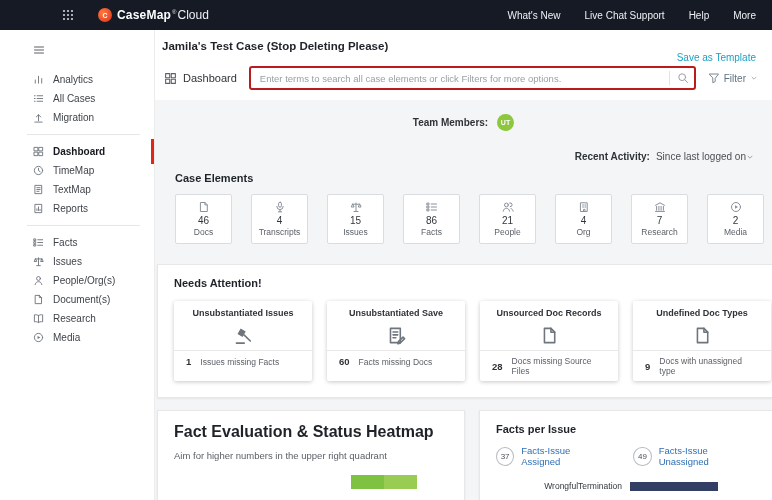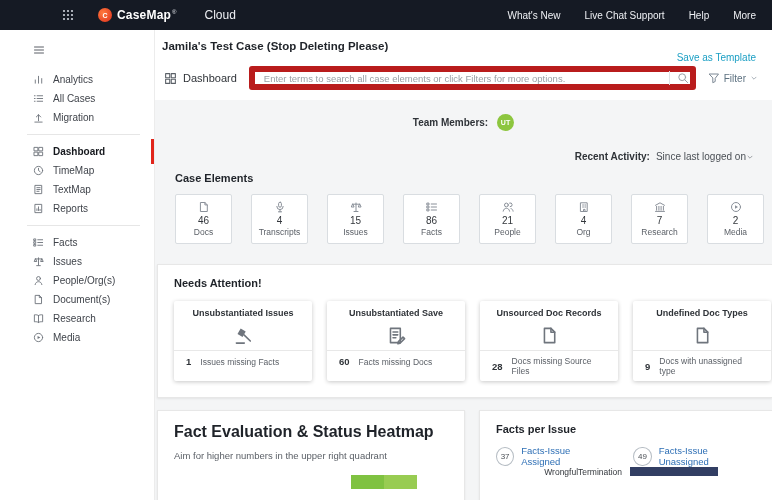--- a/index.html
+++ b/index.html
@@ -10,21 +10,21 @@
   
   .ic { display:block; fill:none; stroke:currentColor; stroke-width:1; stroke-linecap:round; stroke-linejoin:round; }
 
   
   .topbar { height:30px; background:#151a24; display:flex; align-items:center; color:#fff; padding:0 16px; flex-shrink:0; }
   .waffle { margin-left:46px; color:#cdd2da; cursor:pointer; }
   .brand { margin-left:24px; display:flex; align-items:center; }
   .brand-circle { width:14px; height:14px; border-radius:50%; background:radial-gradient(circle at 35% 35%, #ff7a3d, #dd2f1c); display:flex; align-items:center; justify-content:center; color:#fff; font-size:7px; font-weight:bold; margin-right:5px; }
   .brand-name { font-size:12px; font-weight:bold; letter-spacing:.2px; }
   .brand-reg { font-size:6px; vertical-align:top; position:relative; top:-3px; margin:0 1px; color:#e4e7ec; }
-  .brand-suffix { font-size:12px; color:#eef0f4;margin-left:27px; }
+  .brand-suffix { font-size:12px; color:#eef0f4; }
   .topnav { margin-left:auto; display:flex; gap:24px; font-size:10px; color:#eef0f4; }
   .topnav span { cursor:pointer; }
 
   .shell { flex:1; display:flex; min-height:0; }
 
   
   .sidebar { width:155px; background:#fff; border-right:1px solid #ececec; padding-top:12px; flex-shrink:0; }
   .burger { margin:2px 0 14px 33px; color:#5a5f66; cursor:pointer; }
   .nav ul { list-style:none; }
   .nav li { position:relative; display:flex; align-items:center; gap:9px; padding:4px 4px 4px 33px; font-size:10px; color:#3f434a; cursor:pointer; }
@@ -36,21 +36,21 @@
   
   .main { flex:1; display:flex; flex-direction:column; min-width:0; }
   .main-top { background:#fff; padding:5px 14px 10px 7px; }
   .case-header { position:relative; height:28px; }
   .case-title { font-size:11.5px; font-weight:bold; color:#1f2329; padding-top:5px; }
   .save-template { position:absolute; right:2px; bottom:0; font-size:10px; color:#1b9fc4; cursor:pointer; text-decoration:none; }
   .toolbar { display:flex; align-items:center; gap:12px; margin-top:3px; }
   .dash-label { display:flex; align-items:center; gap:6px; font-size:11px; color:#2f3338; padding-left:2px; }
   .dash-label .ic { color:#5b6168; }
   .searchbox { flex:1; position:relative; }
-  .searchbox input { width:100%; height:24px; border:6px solid #b91c1c; border-radius:3px; padding:0 36px 0 9px; font-size:9.5px; color:#333; font-family:inherit; outline:none; }
+  .searchbox input { width:100%; height:24px; border:2px solid #b91c1c; border-radius:3px; padding:0 36px 0 9px; font-size:9.5px; color:#333; font-family:inherit; outline:none; }
   .searchbox input::placeholder { color:#9aa0a6; }
   .search-ic { position:absolute; right:7px; top:5px; height:14px; display:flex; align-items:center; padding-left:7px; border-left:1px solid #e0e3e6; color:#9aa0a6; cursor:pointer; }
   .filterbox { display:flex; align-items:center; gap:4px; font-size:10px; color:#5d7180; cursor:pointer; }
   .filterbox .ic { color:#7c8894; }
 
   .content { flex:1; overflow:hidden; }
 
   .team-row { display:flex; justify-content:center; align-items:center; gap:9px; padding:14px 0 2px; font-size:10px; font-weight:bold; color:#2f3338; }
   .avatar { width:17px; height:17px; border-radius:50%; background:#8dc63f; color:#fff; font-size:7px; font-weight:bold; display:flex; align-items:center; justify-content:center; letter-spacing:.3px; cursor:pointer; }
 
@@ -85,21 +85,21 @@
   .hm-cells { position:absolute; left:193px; top:64px; display:flex; }
   .hm-cell-1 { width:33px; height:14px; background:#7fc241; }
   .hm-cell-2 { width:33px; height:14px; background:#98cc52; }
 
   .fpi-panel { flex:1; border-right:0; }
   .fpi-title { font-size:11px; font-weight:bold; color:#1f2329; }
   .fpi-stats { display:flex; gap:26px; margin-top:10px; align-items:flex-end; }
   .fpi-stat { display:flex; align-items:center; gap:7px; }
   .fpi-circle { width:19px; height:19px; border-radius:50%; border:1px solid #b5bcc3; font-size:8px; color:#4a4f55; display:flex; align-items:center; justify-content:center; }
   .fpi-label { font-size:9.5px; color:#2e6fb5; cursor:pointer; text-decoration:none; }
-  .fpi-bar-row { display:flex; align-items:flex-start; gap:8px; }
+  .fpi-bar-row { display:flex; align-items:flex-end; gap:8px; margin-top:14px; }
   .fpi-bar-label { width:126px; text-align:right; font-size:8.5px; color:#33373c; }
   .fpi-bar { height:9px; width:88px; background:#323e63; }
 </style>
 </head>
 <body>
 
 <svg width="0" height="0" style="position:absolute">
   <symbol id="i-waffle" viewBox="0 0 12 12">
     <g fill="currentColor" stroke="none">
       <circle cx="2" cy="2" r="1.1"></circle>

